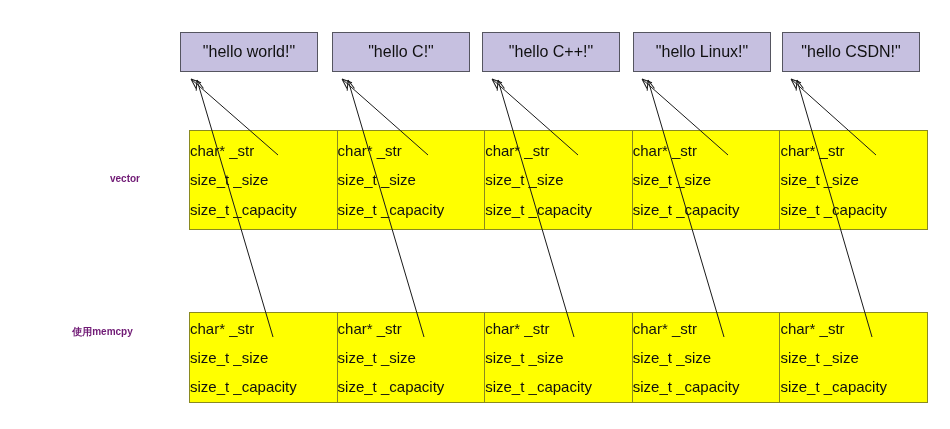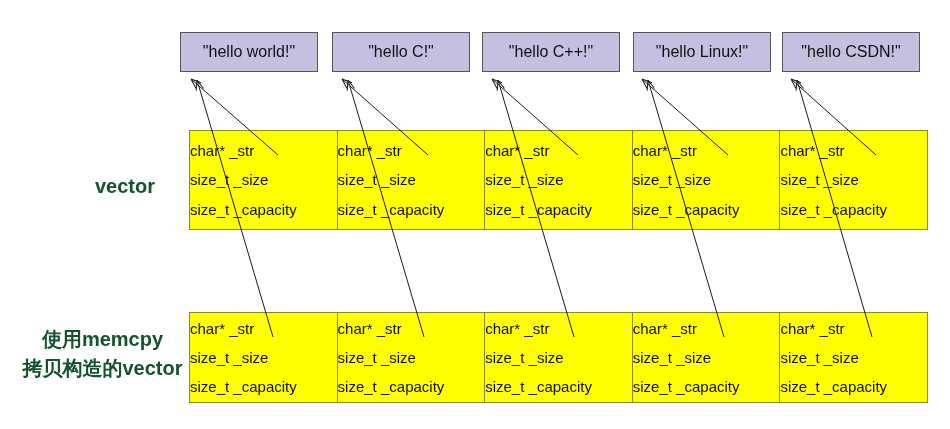--- a/index.html
+++ b/index.html
@@ -45,22 +45,22 @@
     font-size: 15px;
     color: #101010;
     white-space: nowrap;
   }
   .vec-cell:last-child { border-right: none; }
   .vec-field { line-height: 1.95; }
   
   .row-label {
     position: absolute;
     font-weight: bold;
-    font-size: 20px;
-    color: #14532d;
+    font-size: 10px;
+    color: #701a75;
     text-align: center;
     line-height: 1.45;
     white-space: nowrap;
   }
   
   #arrows {
     position: absolute;
     left: 0;
     top: 0;
     width: 950px;
@@ -117,21 +117,20 @@
     </div>
     <div class="vec-cell" style="width:147px;">
       <div class="vec-field">char* _str</div>
       <div class="vec-field">size_t _size</div>
       <div class="vec-field">size_t _capacity</div>
     </div>
   </div>
 
   <div class="row-label" style="left:20px; top:325px; width:165px;">
     <div>使用memcpy</div>
-    <div>拷贝构造的vector</div>
   </div>
 
   <div class="vec-row" style="left:189px; top:312px; width:739px; height:91px;">
     <div class="vec-cell" style="width:148px;">
       <div class="vec-field">char* _str</div>
       <div class="vec-field">size_t _size</div>
       <div class="vec-field">size_t _capacity</div>
     </div>
     <div class="vec-cell" style="width:148px;">
       <div class="vec-field">char* _str</div>

